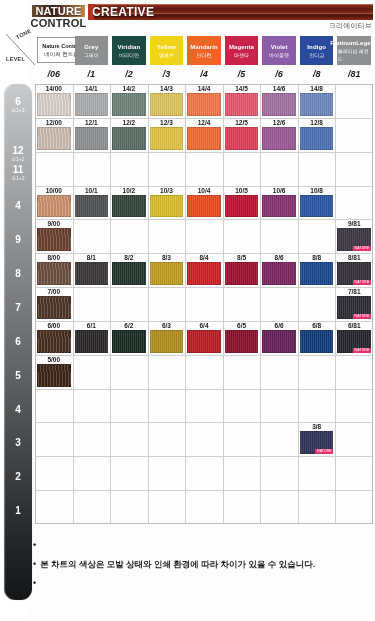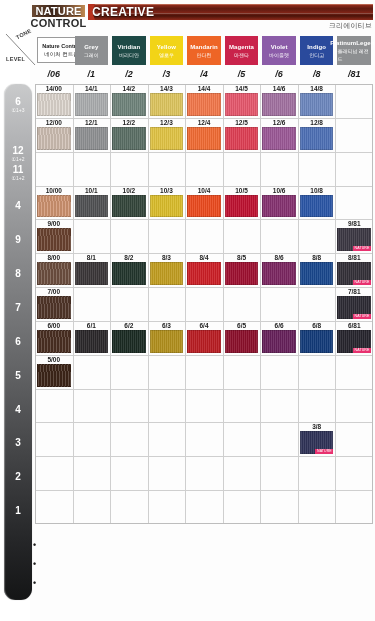--- a/index.html
+++ b/index.html
@@ -500,18 +500,19 @@
       </div>
     </div>
   <div class="grid-border"></div>
 
   <div class="notes" id="notes">
       <div class="note">
         <span class="bullet">•</span>
       </div>
       <div class="note">
         <span class="bullet">•</span>
+        <span>본 차트의 색상은 모발 상태와 인쇄 환경에 따라 차이가 있을 수 있습니다.</span>
       </div>
       <div class="note">
         <span class="bullet">•</span>
       </div>
     </div>
 </div>
 
 </body></html>

